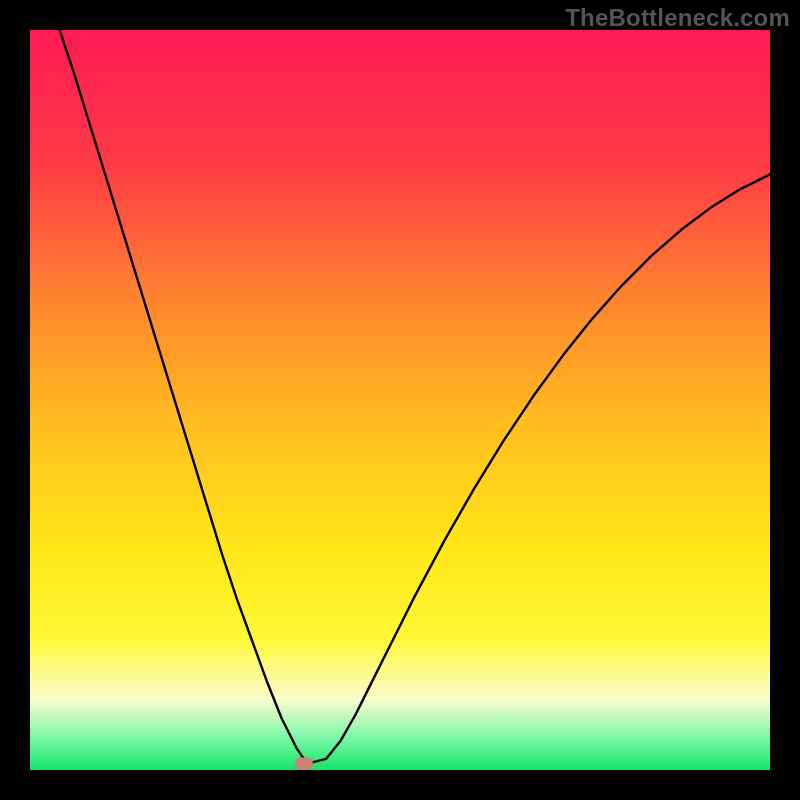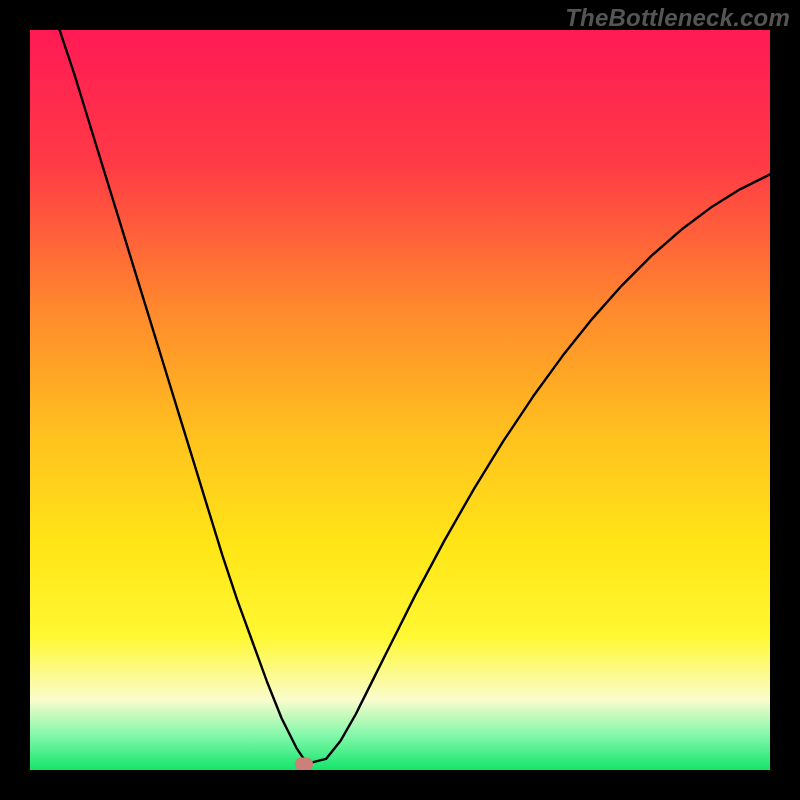--- a/index.html
+++ b/index.html
@@ -9,21 +9,20 @@
     height: 800px;
     background: #000;
     font-family: Arial, Helvetica, sans-serif;
     overflow: hidden;
   }
   .frame {
     position: relative;
     width: 800px;
     height: 612px;
     background: #000;
-    font-style: italic;
   }
   .watermark {
     position: absolute;
     top: 4px;
     right: 10px;
     font-size: 24px;
     font-weight: 600;
     color: #555;
     letter-spacing: 0.2px;
     z-index: 10;

